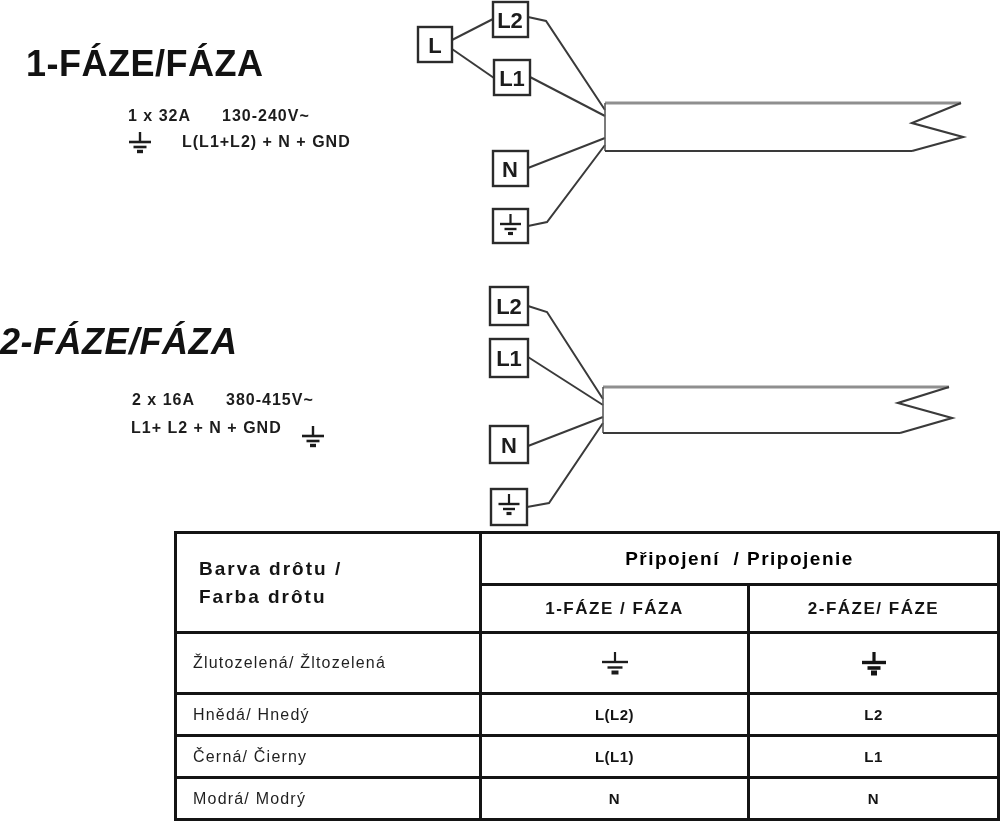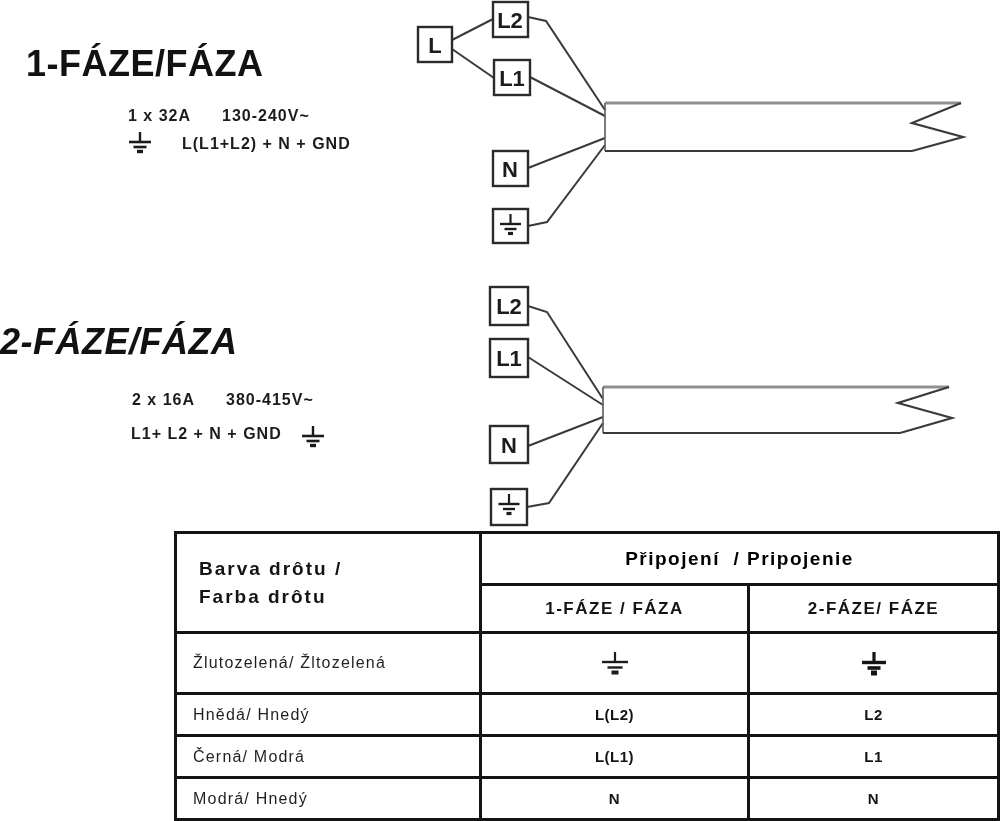--- a/index.html
+++ b/index.html
@@ -11,21 +11,21 @@
     -webkit-font-smoothing:antialiased;
   }
   .abs { position:absolute; }
 
   .section-title {
     font-size:36px; font-weight:bold; letter-spacing:0.5px; color:#121212;
     line-height:36px; white-space:nowrap;
   }
   .spec-line {
     font-size:16px; font-weight:bold; letter-spacing:1px; color:#1c1c1c;
-    white-space:nowrap; display:flex; align-items:center; line-height:19px;
+    white-space:nowrap; display:flex; align-items:flex-start; line-height:19px;
   }
   .spec-gap { display:inline-block; width:31px; }
   .earth-inline { flex:0 0 auto; }
 
   svg text.term {
     font-family:"Liberation Sans","DejaVu Sans",sans-serif;
     font-size:22px; font-weight:bold; fill:#1c1c1c;
   }
 
   
@@ -193,23 +193,23 @@
         <line x1="13" y1="23" x2="19" y2="23" stroke="#141414" stroke-width="5"></line>
       </svg>
     </td>
   </tr>
   <tr>
     <td class="row-label">Hnědá/ Hnedý</td>
     <td class="val">L(L2)</td>
     <td class="val">L2</td>
   </tr>
   <tr>
-    <td class="row-label">Černá/ Modrá</td>
+    <td class="row-label">Černá/ Čierny</td>
     <td class="val">L(L1)</td>
     <td class="val">L1</td>
   </tr>
   <tr>
-    <td class="row-label">Modrá/ Hnedý</td>
+    <td class="row-label">Modrá/ Modrý</td>
     <td class="val">N</td>
     <td class="val">N</td>
   </tr>
 </tbody>
   </table>
 
 </body></html>

